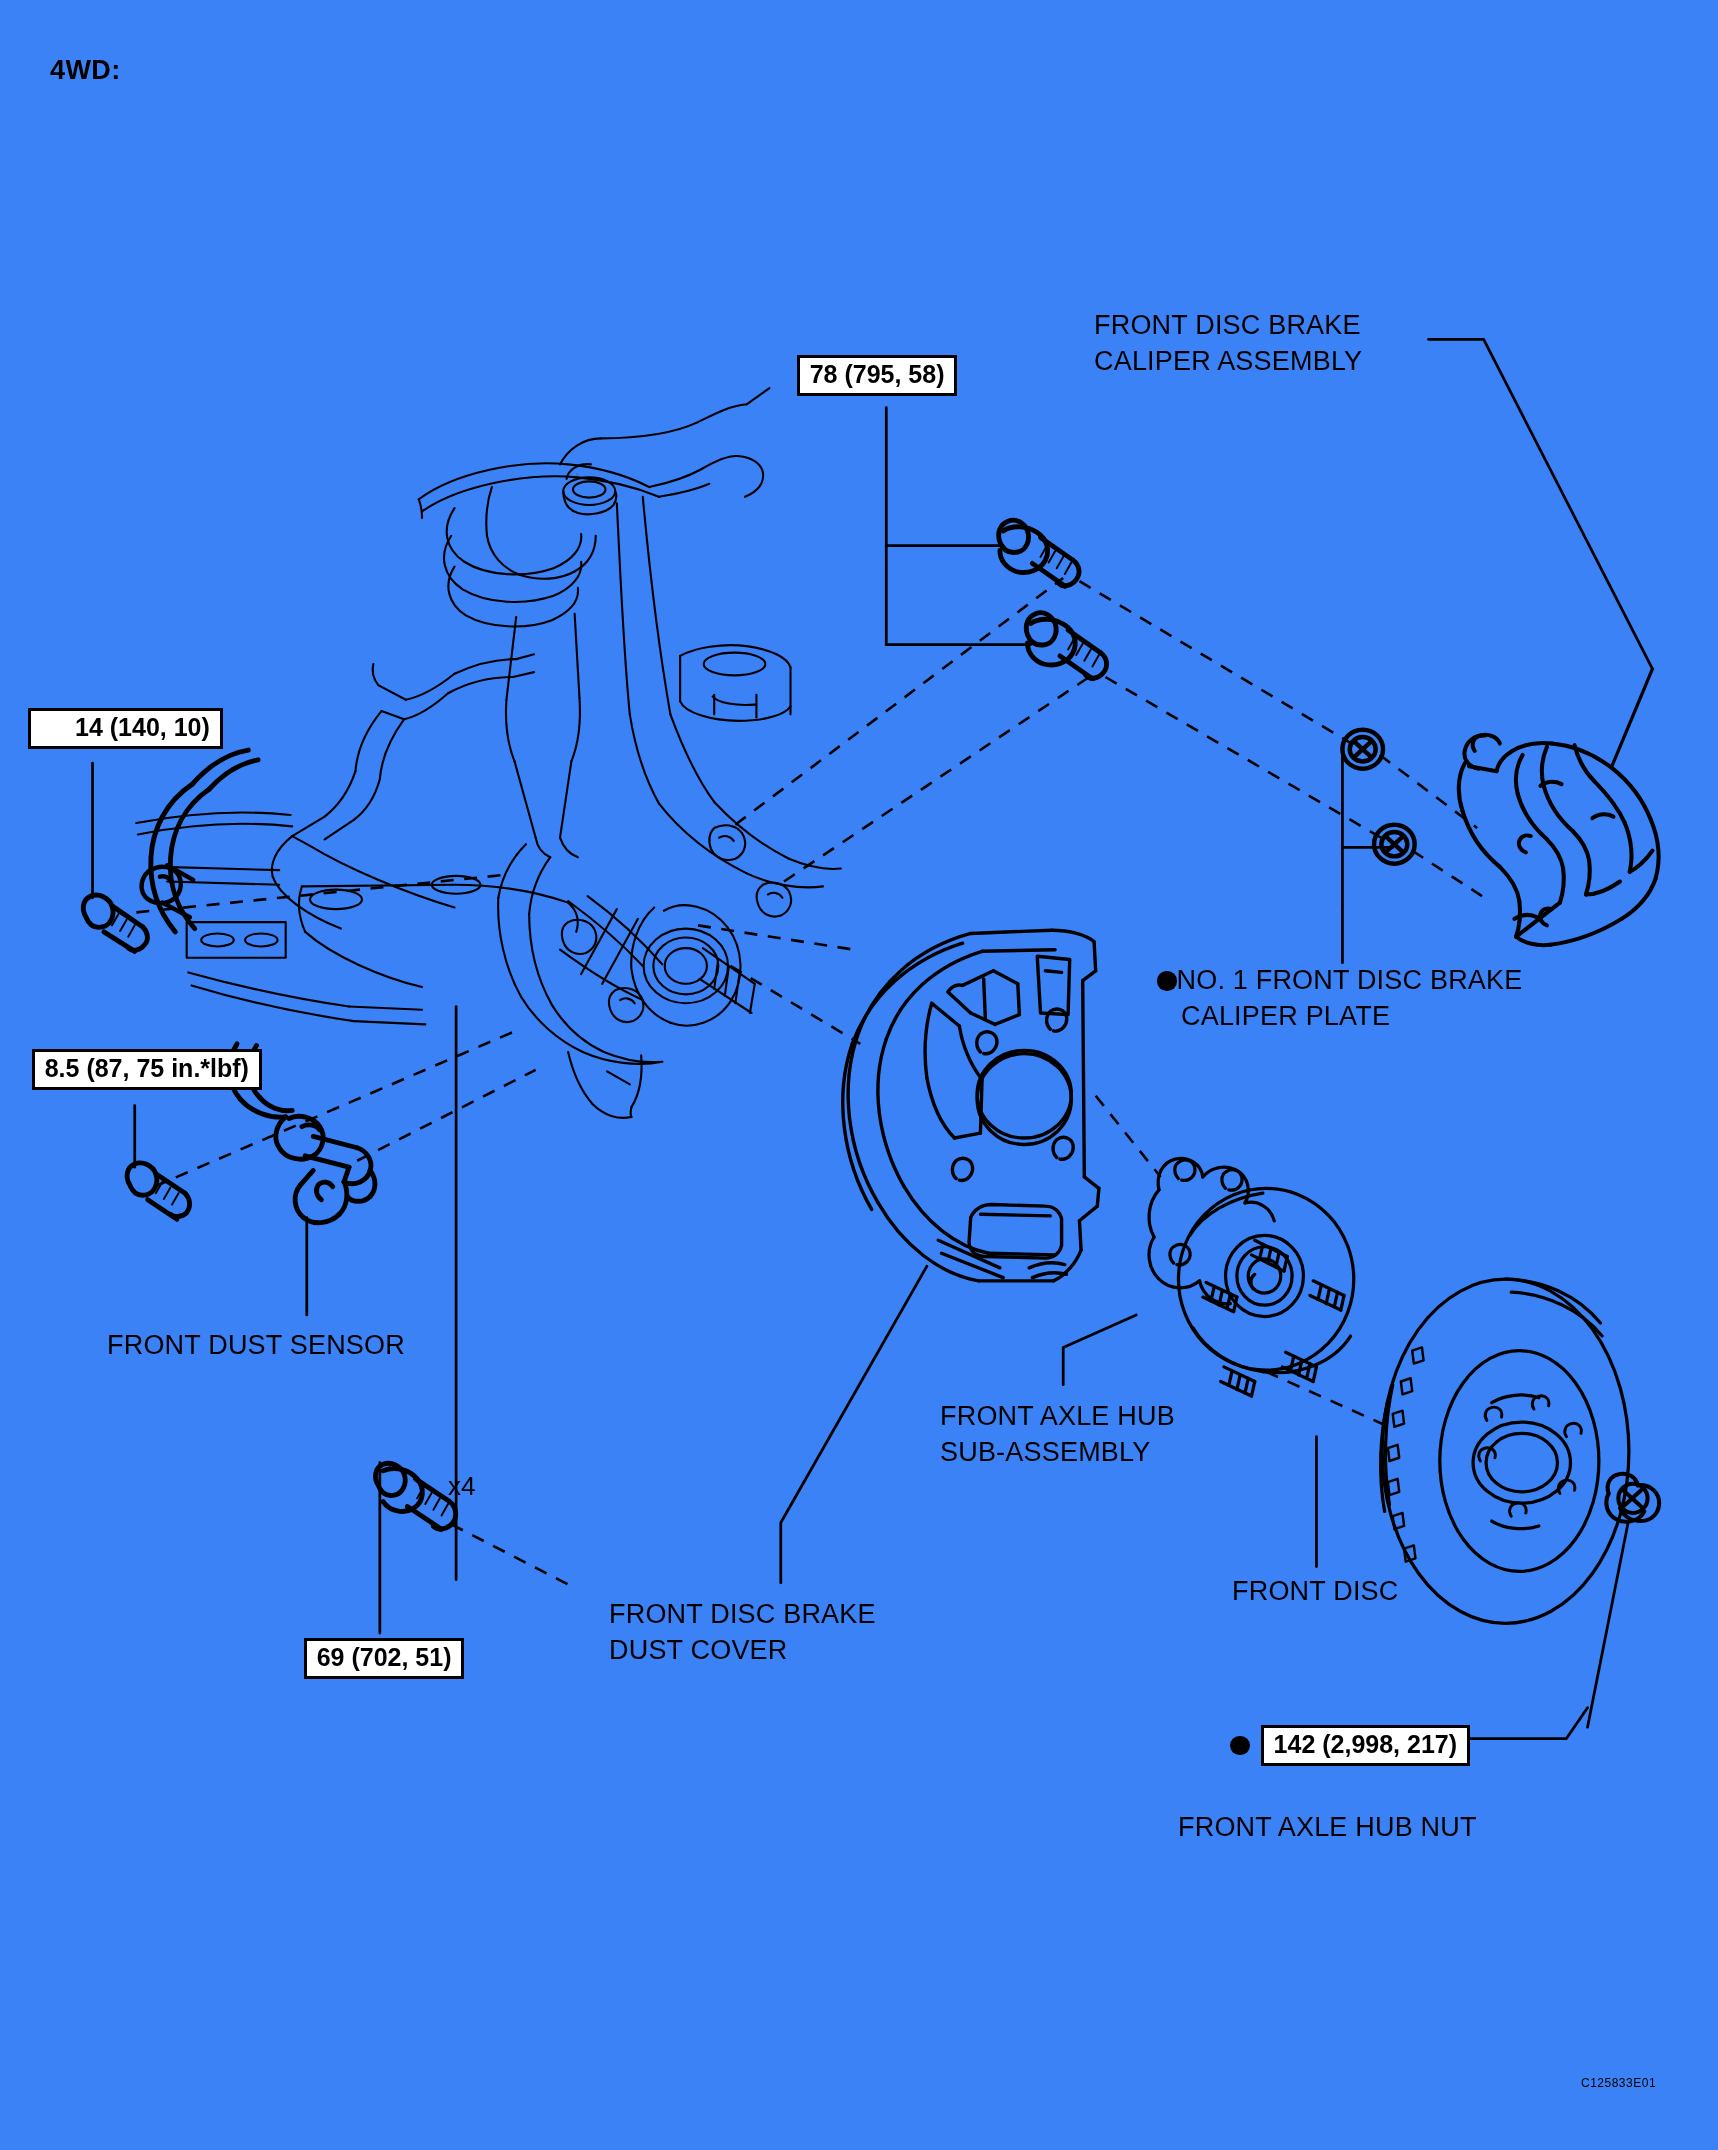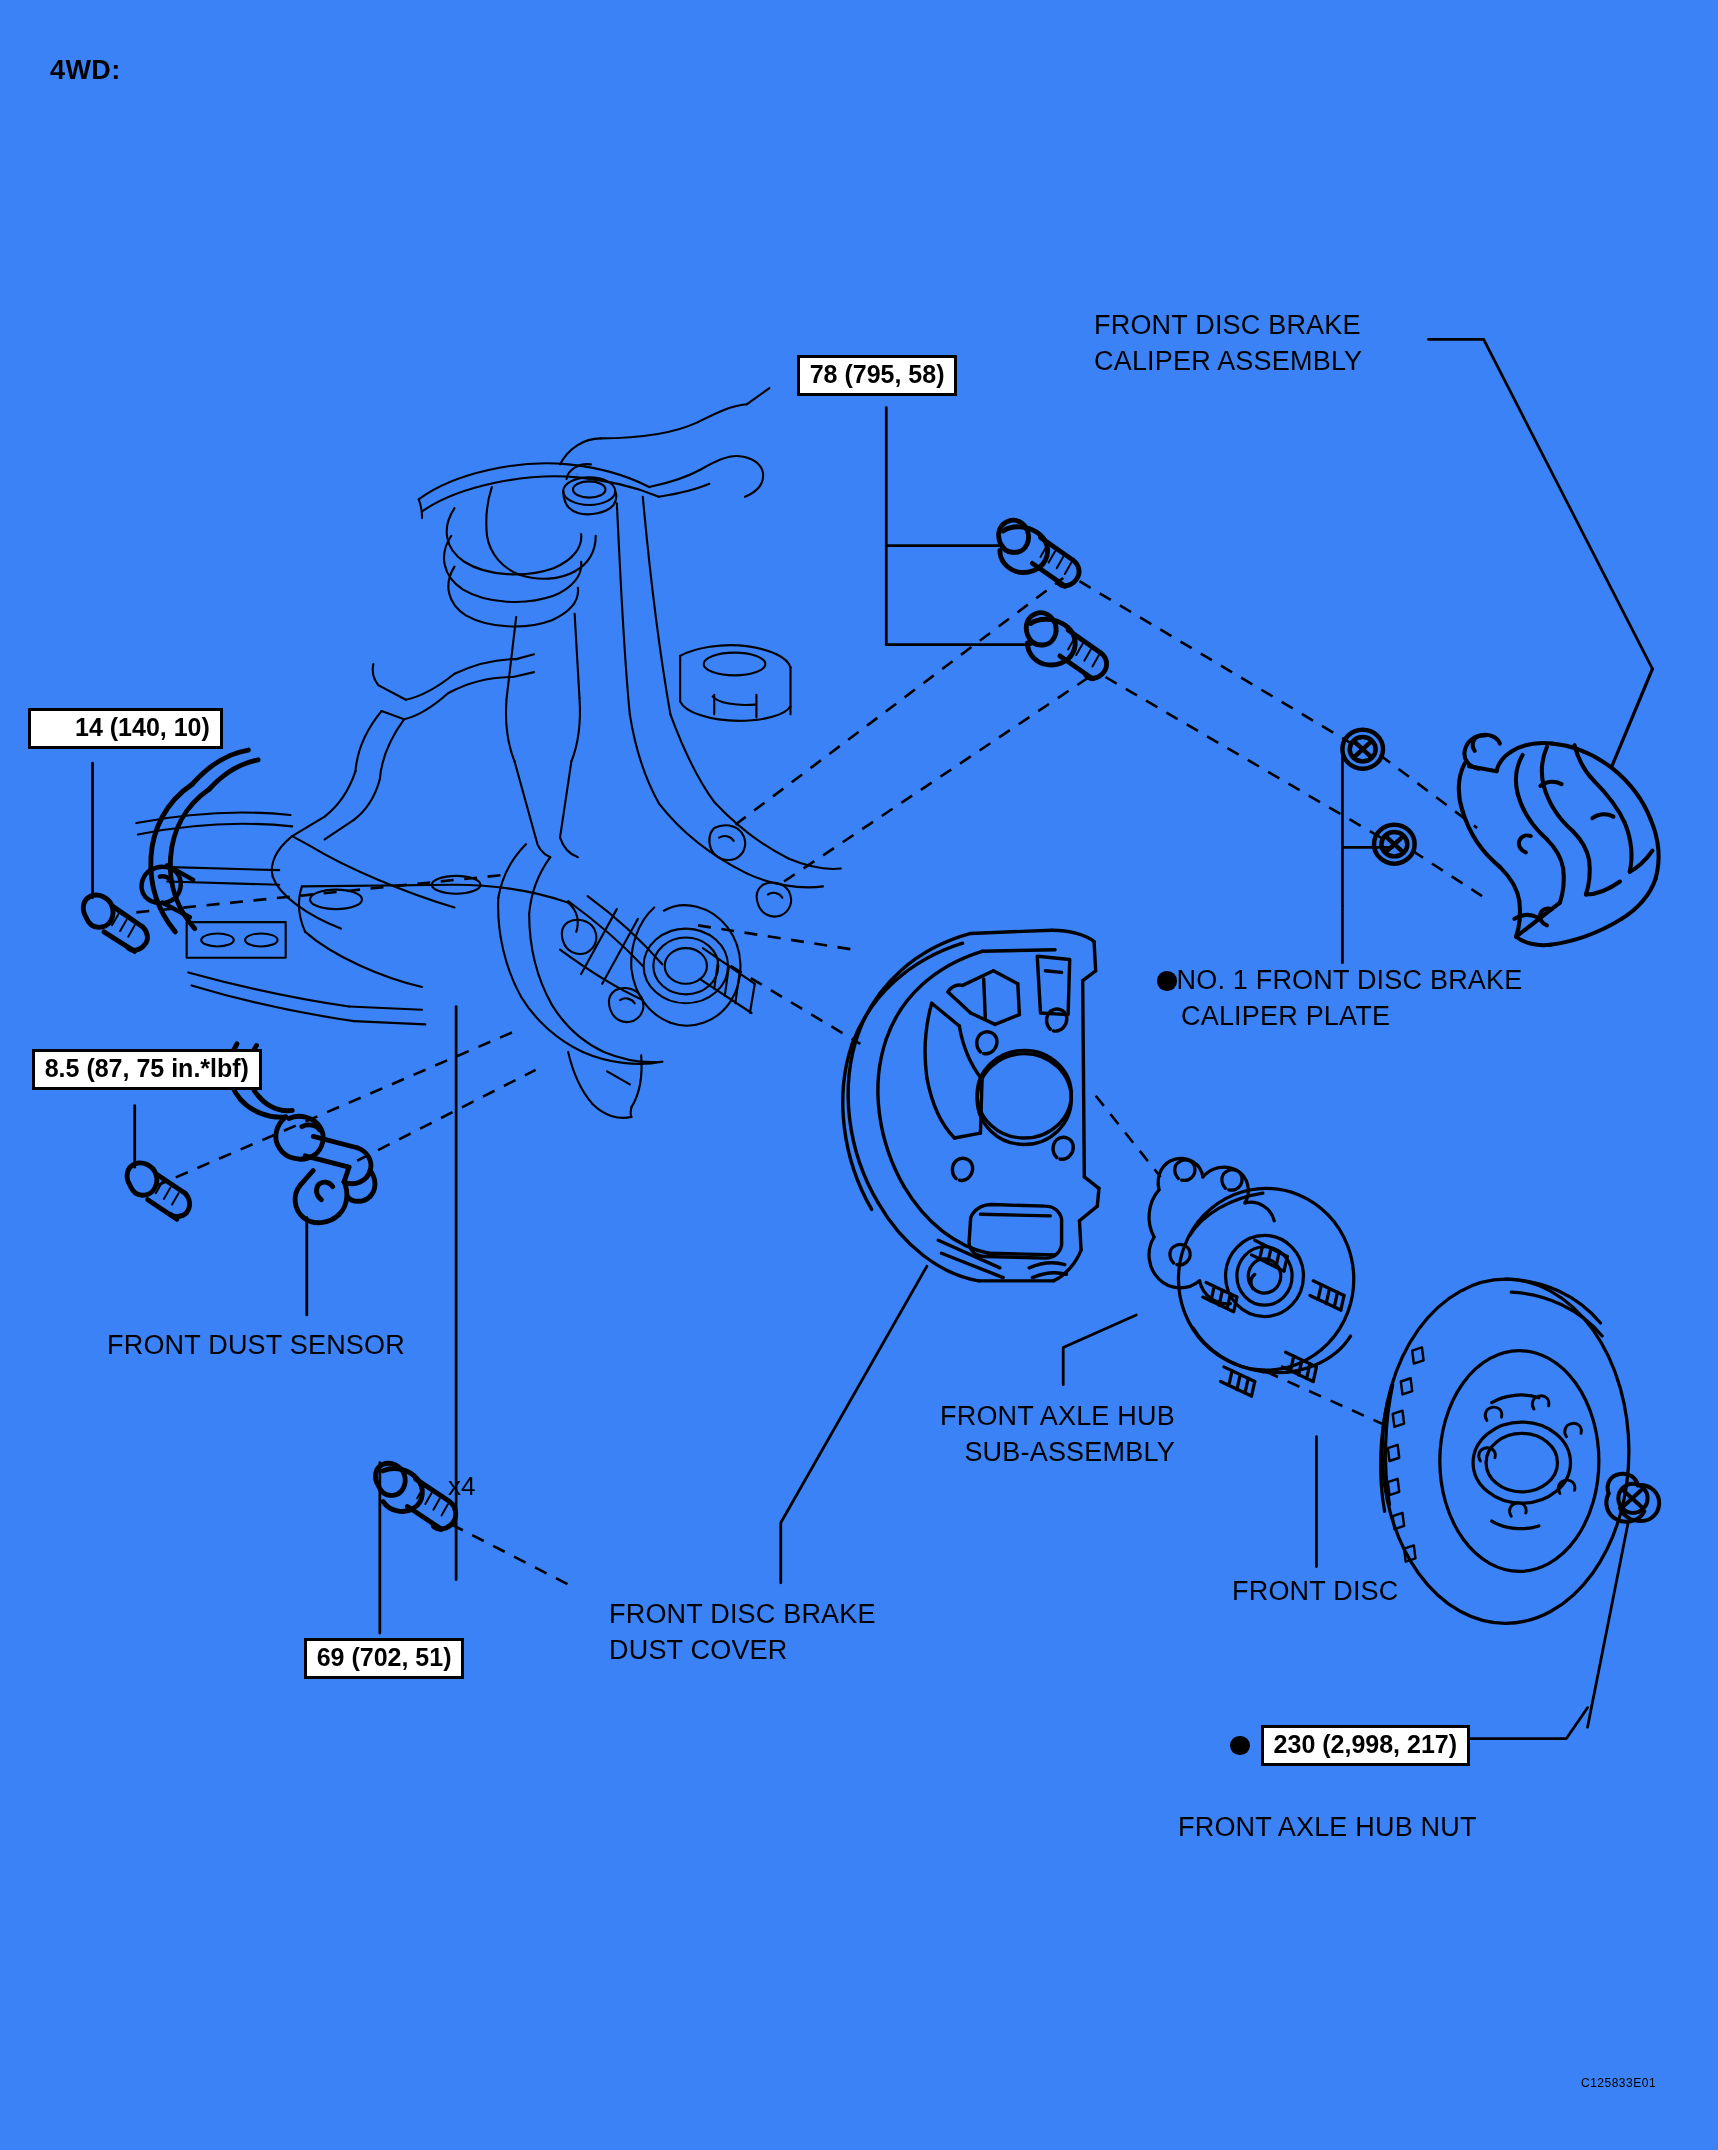--- a/index.html
+++ b/index.html
@@ -698,30 +698,30 @@
 
   <div class="abs x4" style="left:448px; top:1471px;">x4</div>
 
   <div class="abs torque-box" style="left:304px; top:1638px;">69 (702, 51)</div>
 
   <div class="abs part-label" style="left:609px; top:1597px;">
     <div>FRONT DISC BRAKE</div>
     <div>DUST COVER</div>
   </div>
 
-  <div class="abs part-label" style="left:940px; top:1399px;text-align:right;">
+  <div class="abs part-label" style="left:940px; top:1399px;">
     <div>FRONT AXLE HUB</div>
     <div>SUB-ASSEMBLY</div>
   </div>
 
   <div class="abs part-label" style="left:1232px; top:1574px;">FRONT DISC</div>
 
   <div class="abs" style="left:1230px; top:1725px; display:flex; align-items:center; gap:11.4px;">
     <span class="bullet"></span>
-    <span class="torque-box">230 (2,998, 217)</span>
+    <span class="torque-box">142 (2,998, 217)</span>
   </div>
 
   <div class="abs part-label" style="left:1178px; top:1810px;">FRONT AXLE HUB NUT</div>
 
 
   <div class="abs" id="figure-id">C125833E01</div>
 
 </div>
 
 

